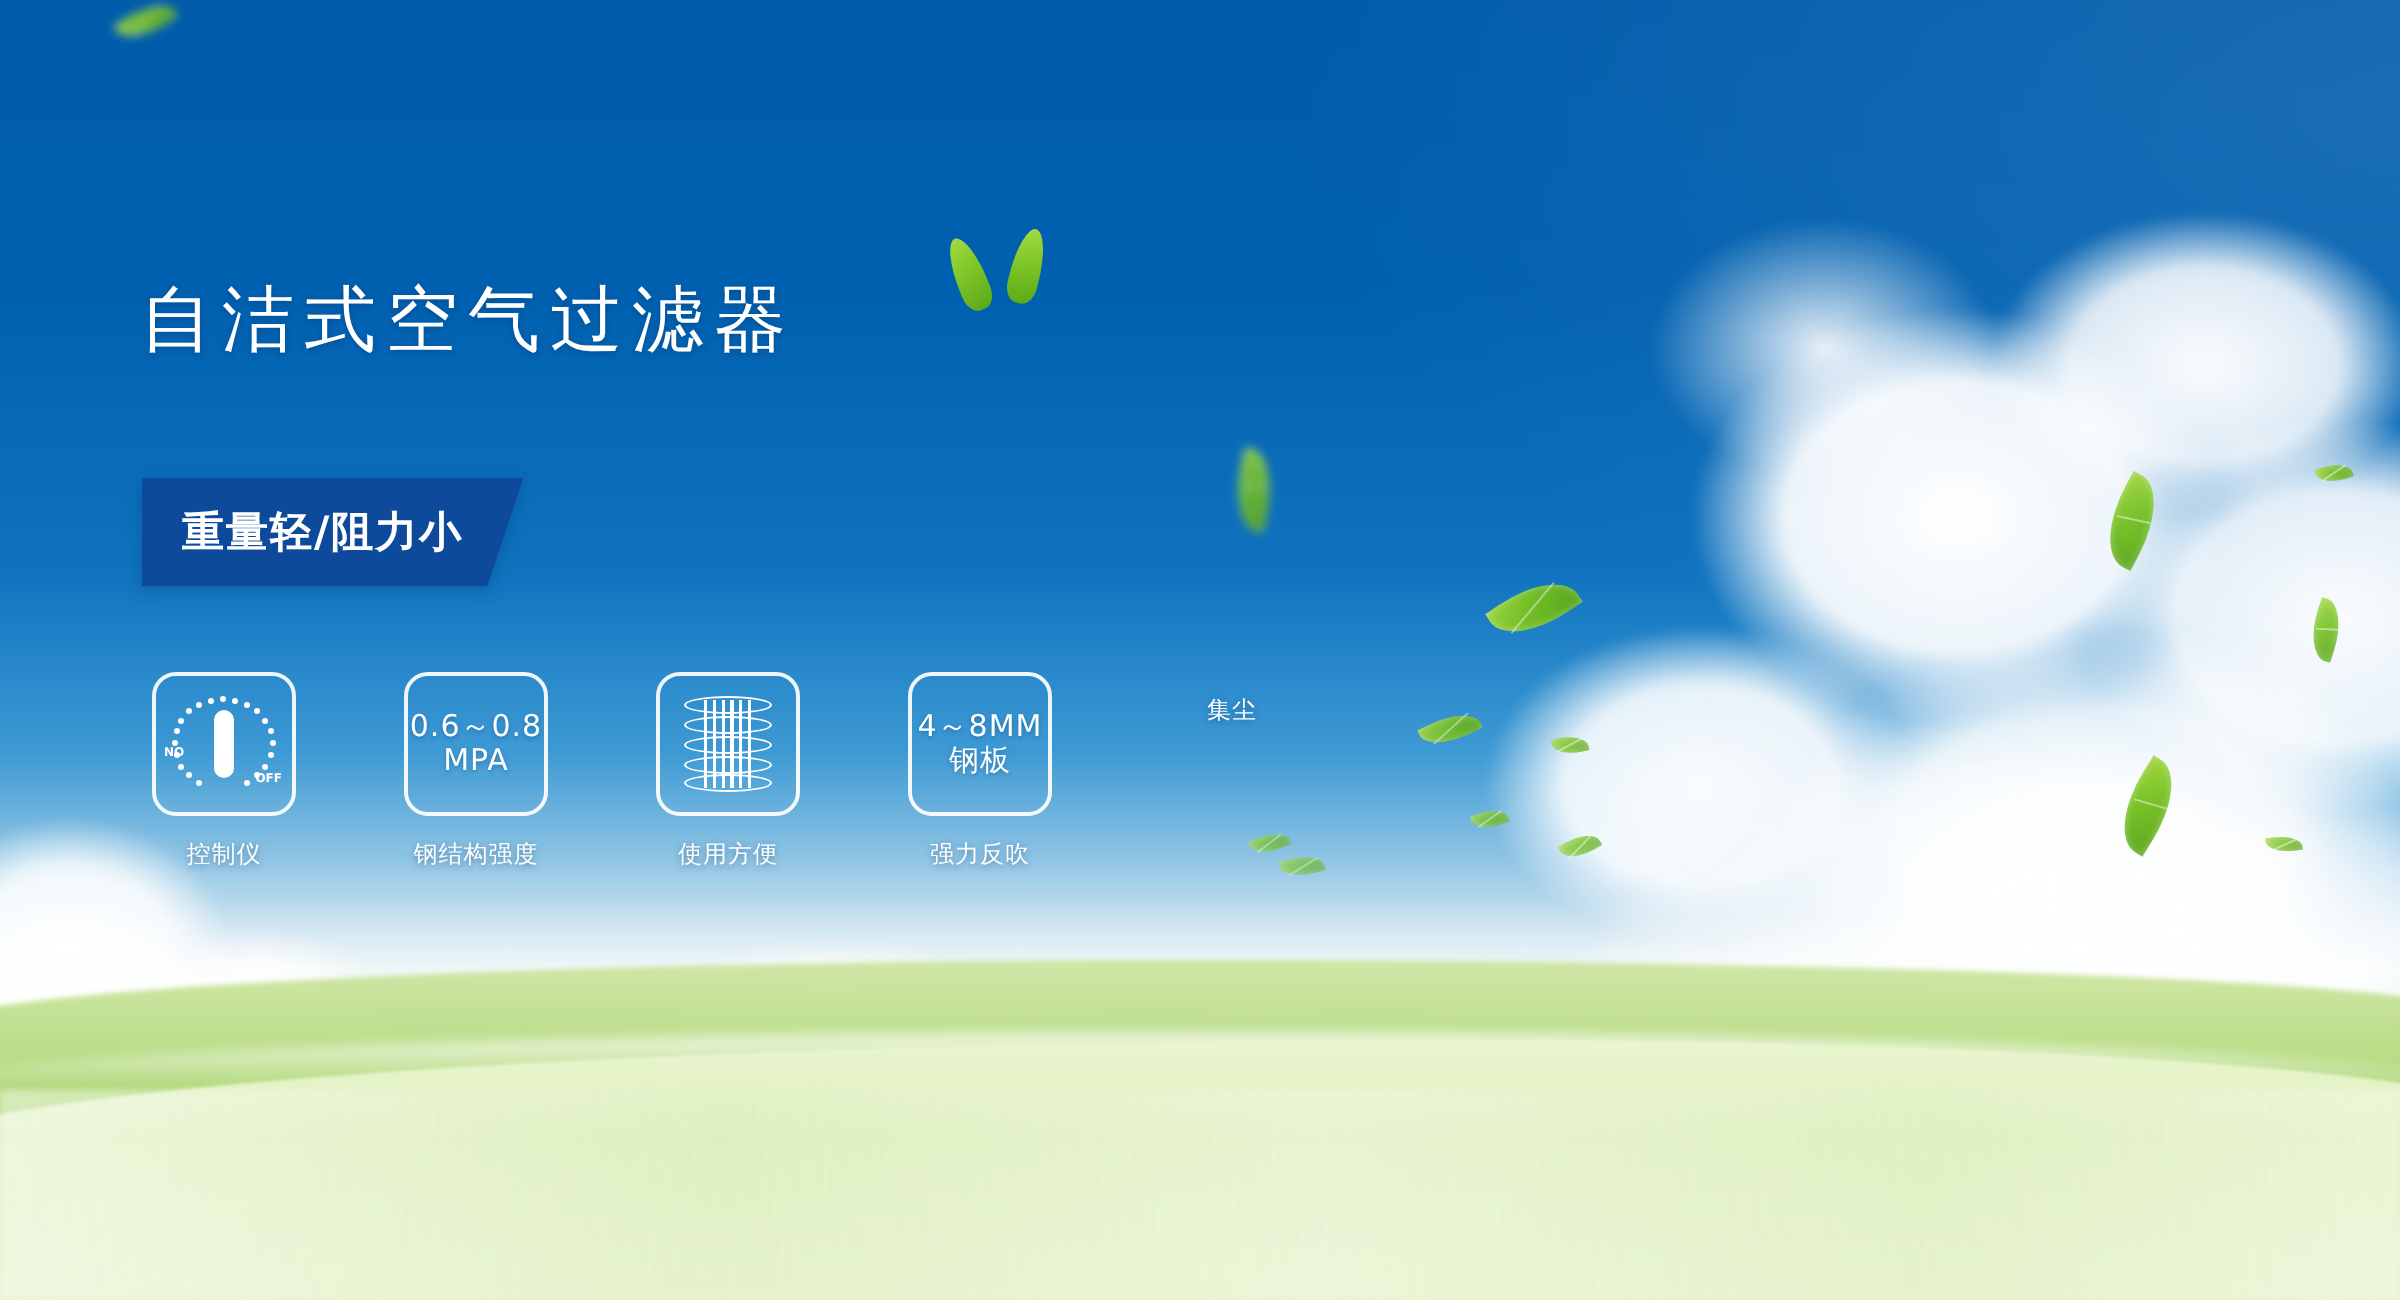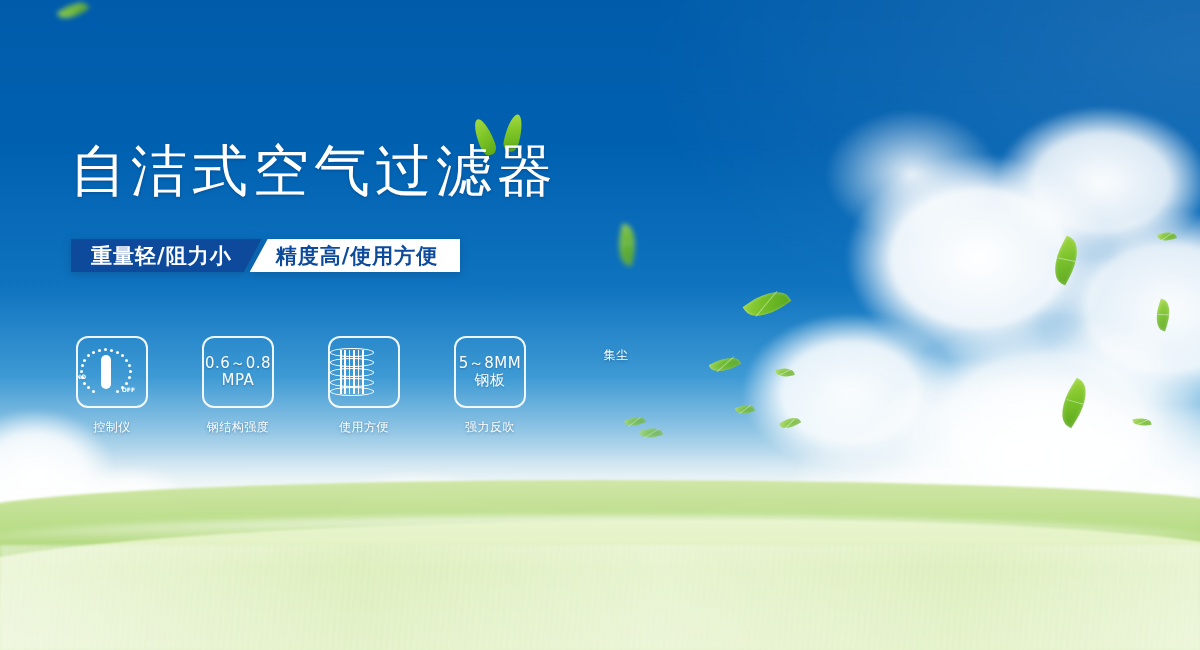--- a/index.html
+++ b/index.html
@@ -128,41 +128,41 @@
   }
   .leaf::after {
     content:""; position:absolute; left:12%; top:46%;
     width:76%; height:1px; background:rgba(255,255,255,.45);
     transform:rotate(-16deg);
   }
 
   
   #title {
     position:absolute; left:70px; top:143px;
-    font-size:56px; letter-spacing:5px; color:#ffffff;
+    font-size:36px; letter-spacing:5px; color:#ffffff;
     font-weight:300; line-height:1;
     font-family:"DejaVu Sans","Liberation Sans",sans-serif;
     text-shadow:0 1px 3px rgba(0,40,90,.35);
     white-space:nowrap;
   }
 
   
   #sprout { position:absolute; left:474px; top:112px; width:60px; height:48px; }
   .sprout-leaf {
     position:absolute; width:15px; height:38px;
     background:linear-gradient(160deg,#a8dc46 0%,#7cc426 50%,#5aa717 100%);
     border-radius:60% 60% 50% 50% / 80% 80% 30% 30%;
   }
   .sprout-leaf.l { left:3px;  top:6px; transform:rotate(-22deg); }
   .sprout-leaf.r { left:32px; top:2px; transform:rotate(14deg); }
 
   
   #subbar {
     position:absolute; left:71px; top:239px;
-    height:33px; display:flex; align-items:stretch;
+    height:54px; display:flex; align-items:stretch;
     filter:drop-shadow(0 2px 4px rgba(0,30,70,.25));
   }
   #sub-left {
     background:#0d4a9c; color:#ffffff;
     display:flex; align-items:center;
     padding:0 18px 0 20px;
     font-size:21px; font-weight:700; letter-spacing:1px;
     font-family:"DejaVu Sans","Liberation Sans",sans-serif;
     clip-path:polygon(0 0, 100% 0, calc(100% - 18px) 100%, 0 100%);
     padding-right:30px;
@@ -182,21 +182,21 @@
     position:absolute; left:71px; top:336px;
     display:flex; gap:44px;
   }
   .feature { width:82px; display:flex; flex-direction:column; align-items:center; }
   .fbox {
     position:relative;
     width:72px; height:72px;
     border:2px solid rgba(255,255,255,.92);
     border-radius:12px;
     display:flex; flex-direction:column;
-    justify-content:center;
+    align-items:center; justify-content:center;
     overflow:hidden;
   }
   .ftext {
     color:#ffffff; text-align:center; line-height:1.12;
     font-size:15px; letter-spacing:.5px; font-weight:400;
     font-family:"DejaVu Sans","Liberation Sans",sans-serif;
     text-shadow:0 1px 2px rgba(0,40,90,.3);
   }
   .flabel {
     margin-top:11px; white-space:nowrap;
@@ -298,21 +298,20 @@
 
   <div id="sprout">
     <div class="sprout-leaf l"></div>
     <div class="sprout-leaf r"></div>
   </div>
 
   <div id="title">自洁式空气过滤器</div>
 
   <div id="subbar">
     <div id="sub-left">重量轻/阻力小</div>
-    <div id="sub-right">精度高/使用方便</div>
   </div>
 
   <div id="features">
 
     <div class="feature">
       <div class="fbox">
         <div class="gauge">
           <div class="gauge-bar"></div>
           <div class="gauge-dot" style="left:26px;top:2px"></div>
           <div class="gauge-dot" style="left:20px;top:2.6px"></div>
@@ -359,21 +358,21 @@
           <div class="coil-ring" style="top:21px"></div>
           <div class="coil-ring" style="top:31px"></div>
           <div class="coil-ring" style="top:40px"></div>
         </div>
       </div>
       <div class="flabel">使用方便</div>
     </div>
 
     <div class="feature">
       <div class="fbox">
-        <div class="ftext">5～8MM</div>
+        <div class="ftext">4～8MM</div>
         <div class="ftext">钢板</div>
       </div>
       <div class="flabel">强力反吹</div>
     </div>
 
     <div class="feature">
       <div class="flabel">集尘</div>
     </div>
 
   </div>

